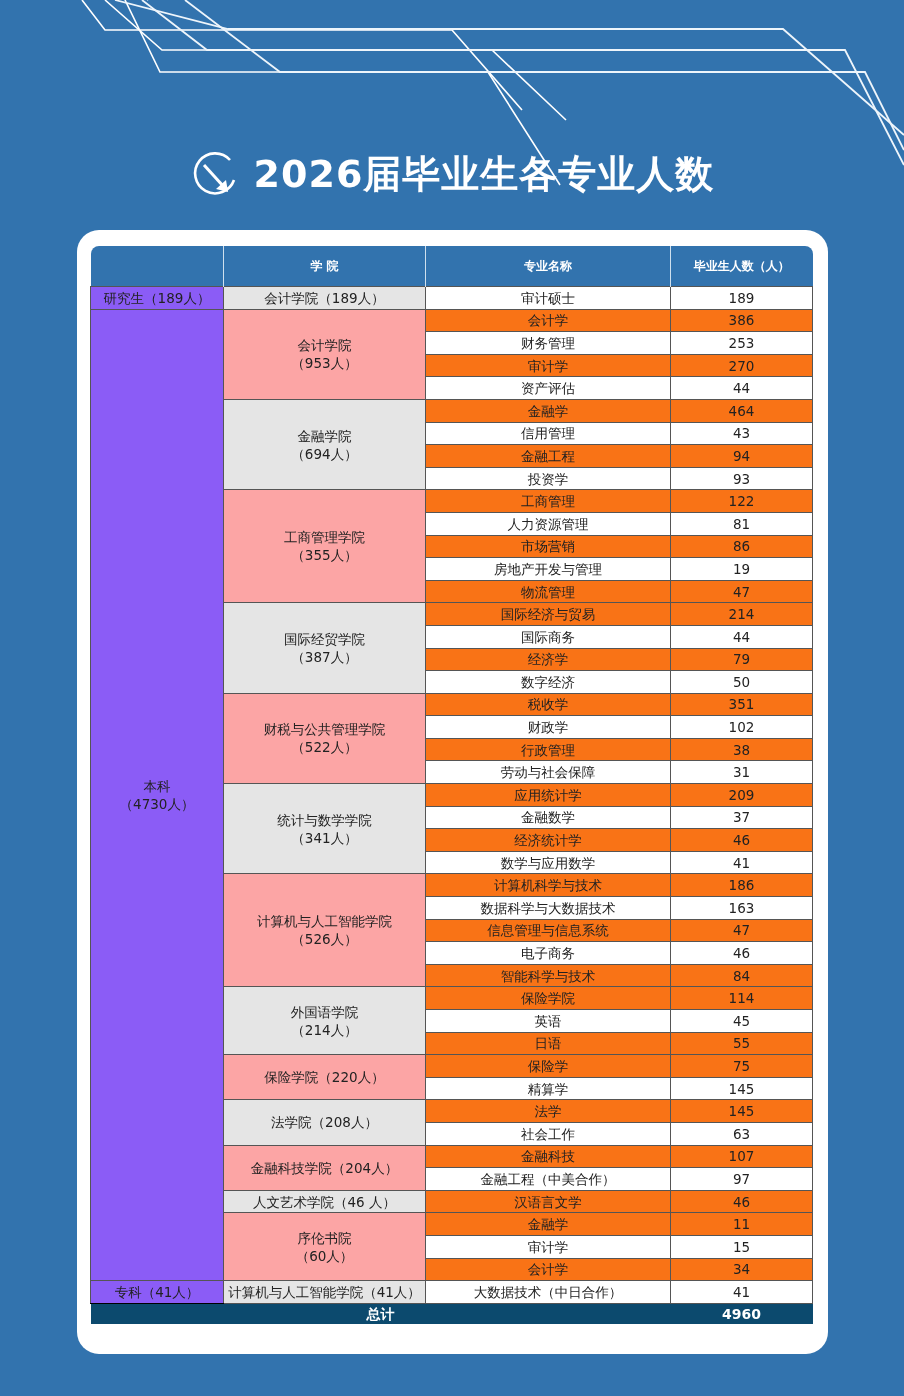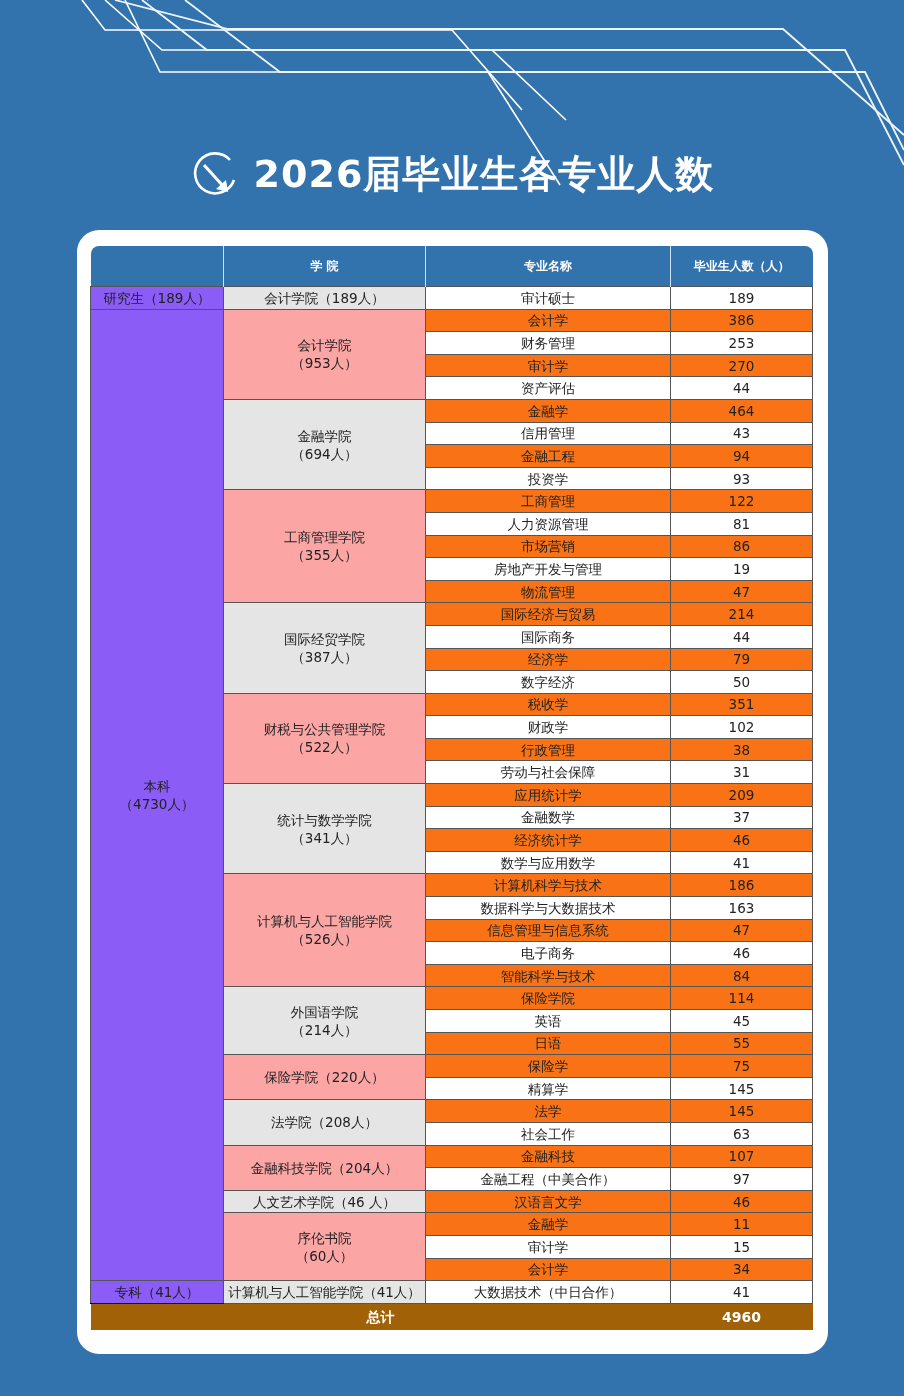--- a/index.html
+++ b/index.html
@@ -37,21 +37,21 @@
   th:last-child { border-top-right-radius:8px; }
   td {
     text-align:center; border:1px solid #555; padding:0; height:21.6px; line-height:20px;
     white-space:nowrap; overflow:hidden;
   }
   td.lvl { background:#8b5cf6; line-height:18px; }
   td.col-w { background:#e5e5e5; line-height:18px; }
   td.col-b { background:#fca5a5; line-height:18px; }
   tr.alt td.maj, tr.alt td.num { background:#f97316; }
   tr.total td {
-    background:#a16207; color:#fff; font-weight:bold; border:none; height:26px; font-size:14px;
+    background:#0c4a6e; color:#fff; font-weight:bold; border:none; height:20px; font-size:14px;
   }
 </style>
 </head>
 <body>
 
 <svg class="deco" viewBox="0 0 904 240">
   <g fill="none" stroke="#ffffff" stroke-width="1.6">
     <polyline points="82,0 105,30 452,30 522,110 522,110"></polyline>
     <polyline points="105,0 162,50 492,50 566,120"></polyline>
     <polyline points="125,0 160,72 488,72 560,185"></polyline>

